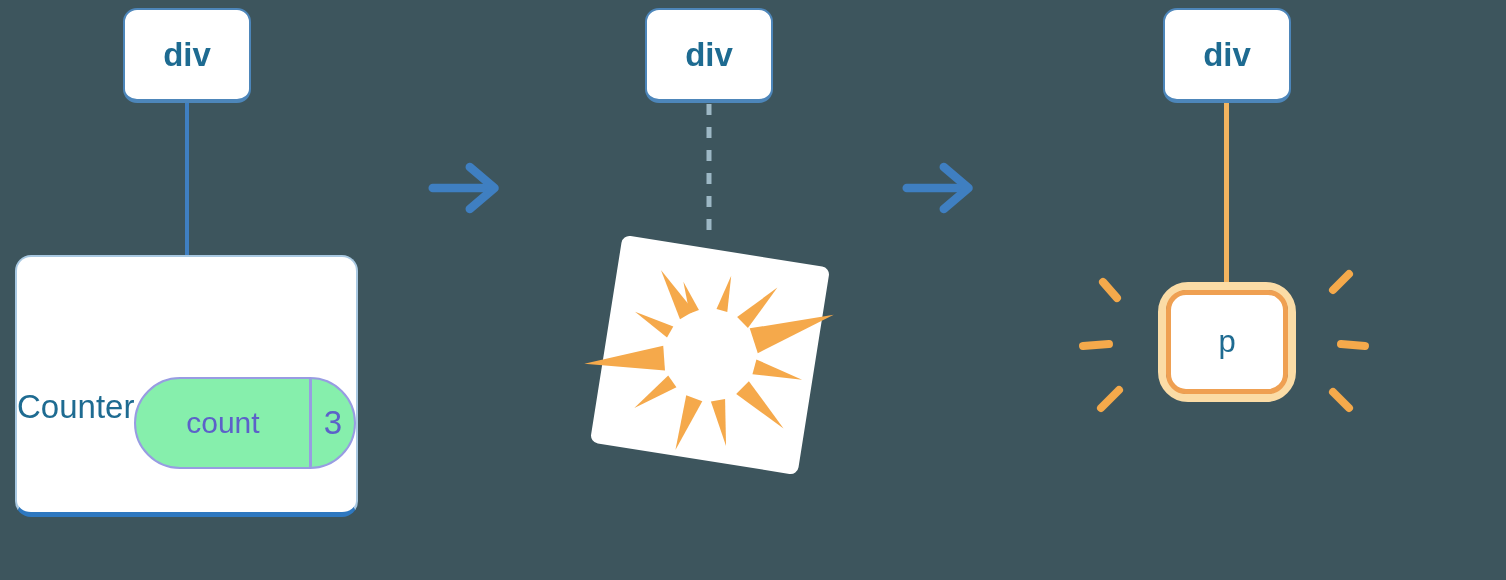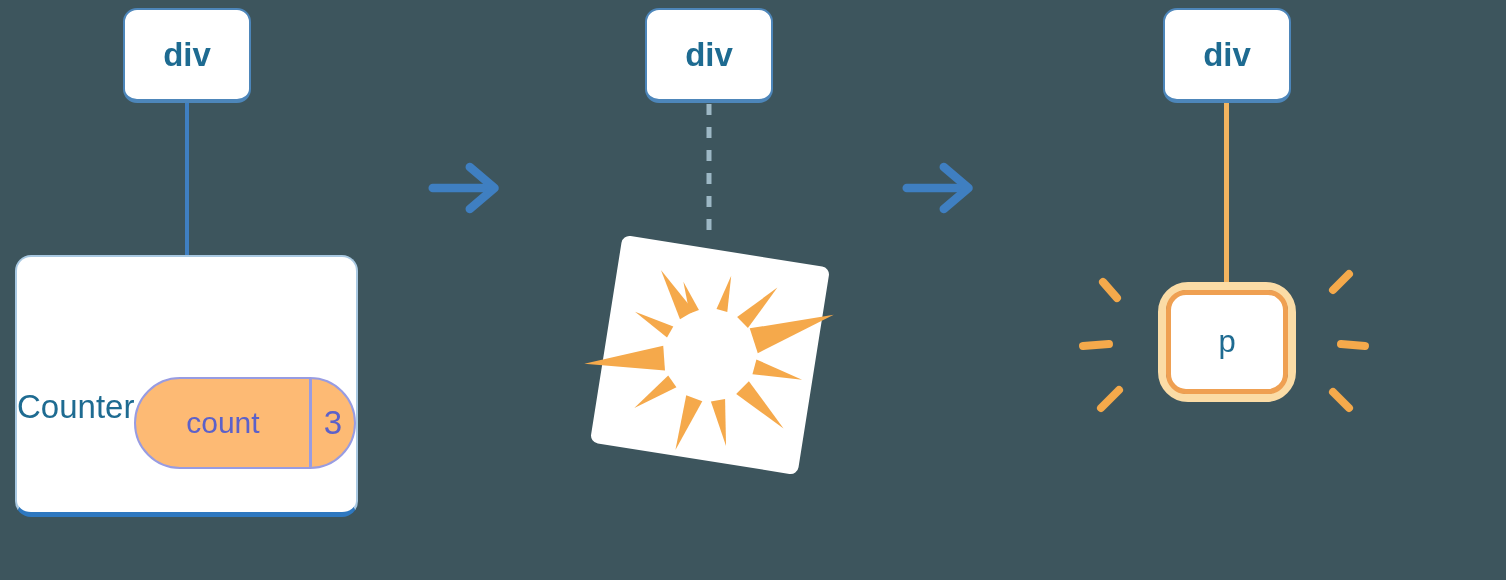--- a/index.html
+++ b/index.html
@@ -37,21 +37,21 @@
     border-radius:16px;box-sizing:border-box;
     display:flex;flex-direction:row;align-items:center;
     padding-top:44px;
   }
   .counter-title{
     font-size:33px;font-weight:500;color:var(--ink-blue);line-height:44px;
   }
   .state-pill{
     margin-top:32px;width:264px;height:92px;box-sizing:border-box;
     border:2.5px solid var(--purple-border);border-radius:46px;
-    display:flex;align-items:stretch;overflow:hidden;background:#fdba74;
+    display:flex;align-items:stretch;overflow:hidden;background:#86efac;
   }
   .state-key{
     width:173px;display:flex;align-items:center;justify-content:center;
     font-size:30px;color:var(--purple-text);
   }
   .state-divider{width:2.5px;background:var(--purple-border);}
   .state-value{
     flex:1;display:flex;align-items:center;justify-content:center;
     font-size:33px;color:var(--purple-text);
   }

